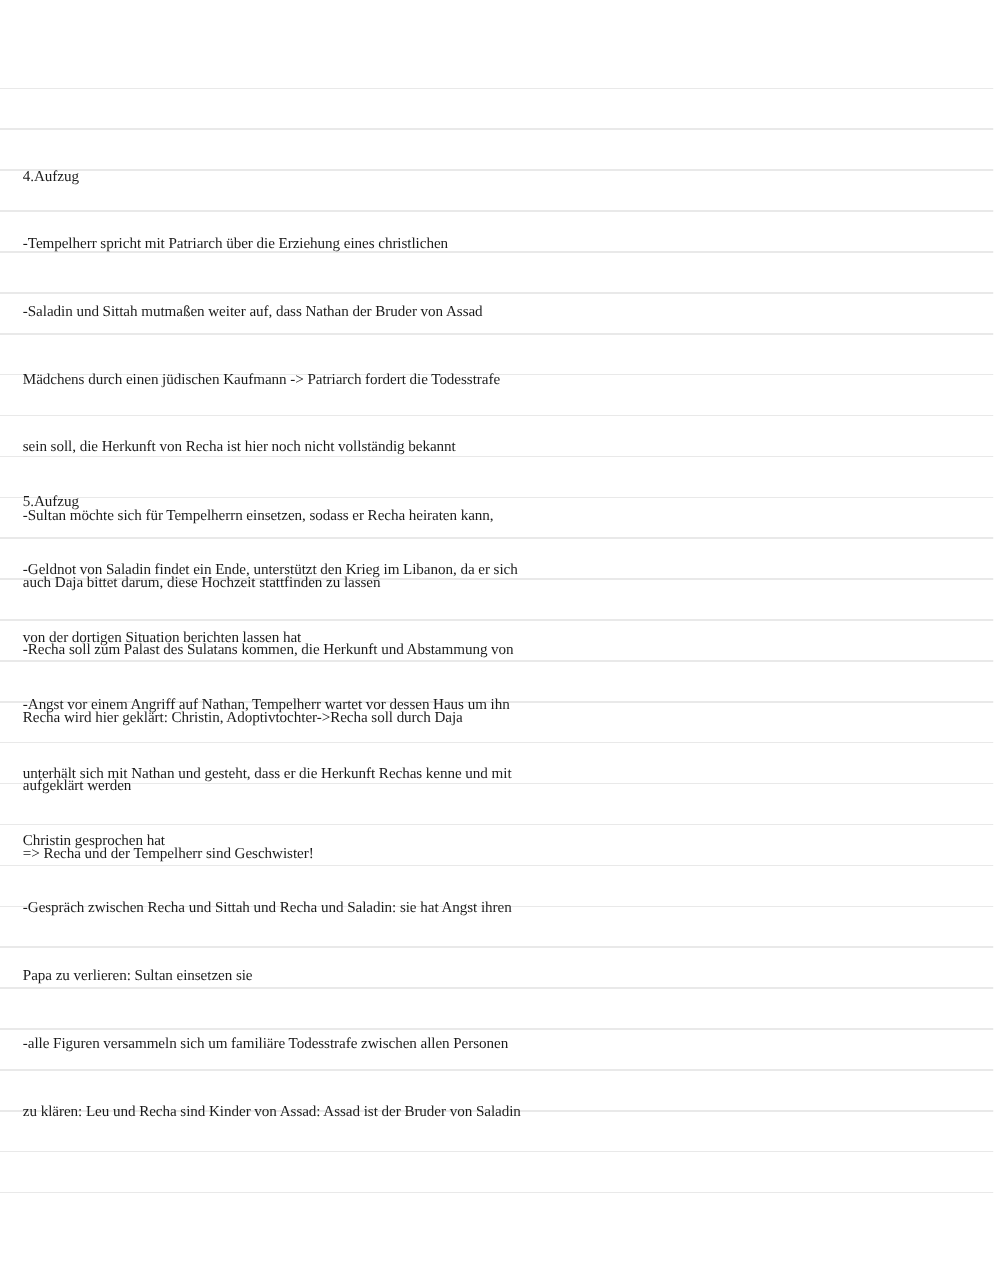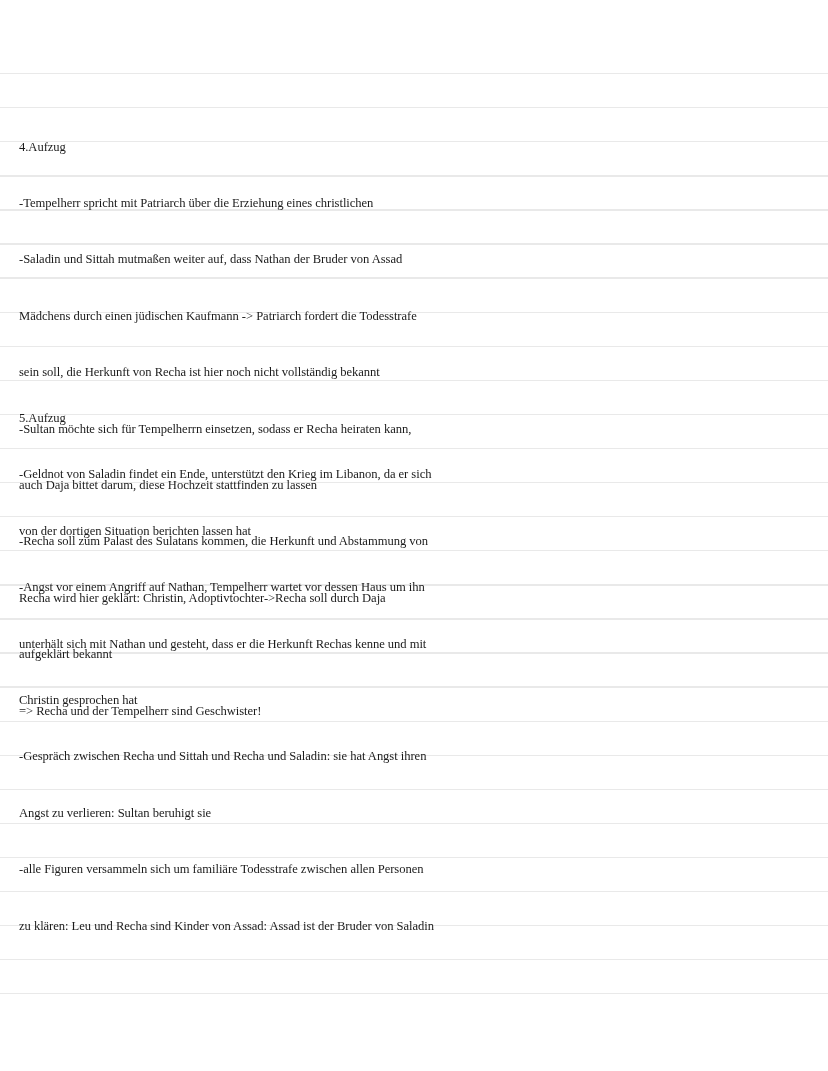--- a/index.html
+++ b/index.html
@@ -55,31 +55,31 @@
   <section class="note-block block-1">
     <div class="line">4.Aufzug</div>
     <div class="line">-Tempelherr spricht mit Patriarch über die Erziehung eines christlichen</div>
     <div class="line">-Saladin und Sittah mutmaßen weiter auf, dass Nathan der Bruder von Assad</div>
     <div class="line">Mädchens durch einen jüdischen Kaufmann -&gt; Patriarch fordert die Todesstrafe</div>
     <div class="line">sein soll, die Herkunft von Recha ist hier noch nicht vollständig bekannt</div>
     <div class="line">-Sultan möchte sich für Tempelherrn einsetzen, sodass er Recha heiraten kann,</div>
     <div class="line">auch Daja bittet darum, diese Hochzeit stattfinden zu lassen</div>
     <div class="line">-Recha soll zum Palast des Sulatans kommen, die Herkunft und Abstammung von</div>
     <div class="line">Recha wird hier geklärt: Christin, Adoptivtochter-&gt;Recha soll durch Daja</div>
-    <div class="line">aufgeklärt bekannt</div>
+    <div class="line">aufgeklärt werden</div>
     <div class="line">=&gt; Recha und der Tempelherr sind Geschwister!</div>
   </section>
 
   <section class="note-block block-2">
     <div class="line">5.Aufzug</div>
     <div class="line">-Geldnot von Saladin findet ein Ende, unterstützt den Krieg im Libanon, da er sich</div>
     <div class="line">von der dortigen Situation berichten lassen hat</div>
     <div class="line">-Angst vor einem Angriff auf Nathan, Tempelherr wartet vor dessen Haus um ihn</div>
     <div class="line">unterhält sich mit Nathan und gesteht, dass er die Herkunft Rechas kenne und mit</div>
     <div class="line">Christin gesprochen hat</div>
     <div class="line">-Gespräch zwischen Recha und Sittah und Recha und Saladin: sie hat Angst ihren</div>
-    <div class="line">Angst zu verlieren: Sultan beruhigt sie</div>
+    <div class="line">Papa zu verlieren: Sultan einsetzen sie</div>
     <div class="line">-alle Figuren versammeln sich um familiäre Todesstrafe zwischen allen Personen</div>
     <div class="line">zu klären: Leu und Recha sind Kinder von Assad: Assad ist der Bruder von Saladin</div>
     
     
   </section>
 </div>
 
 </body></html>

